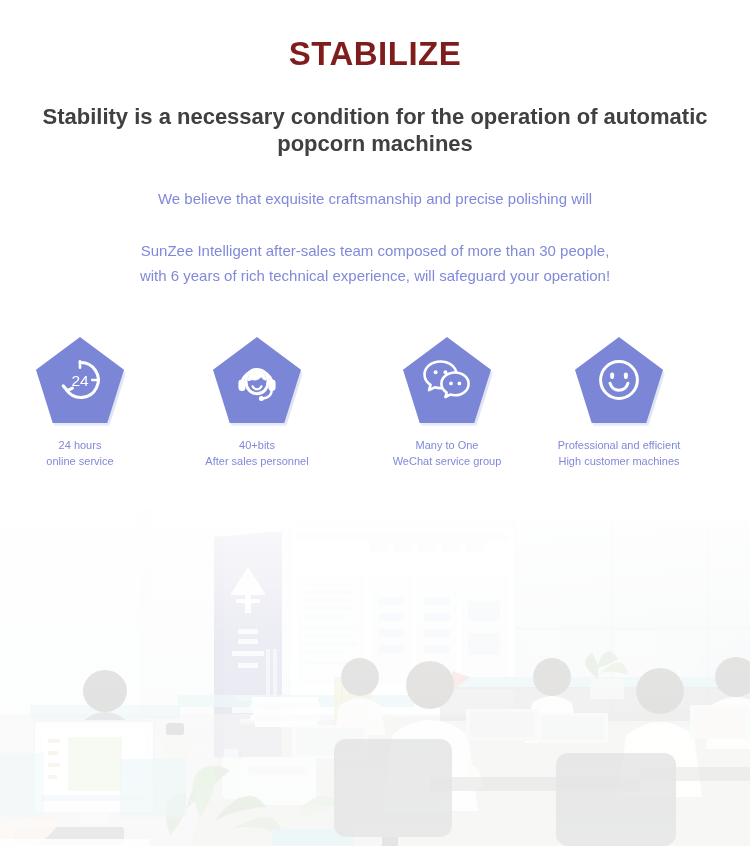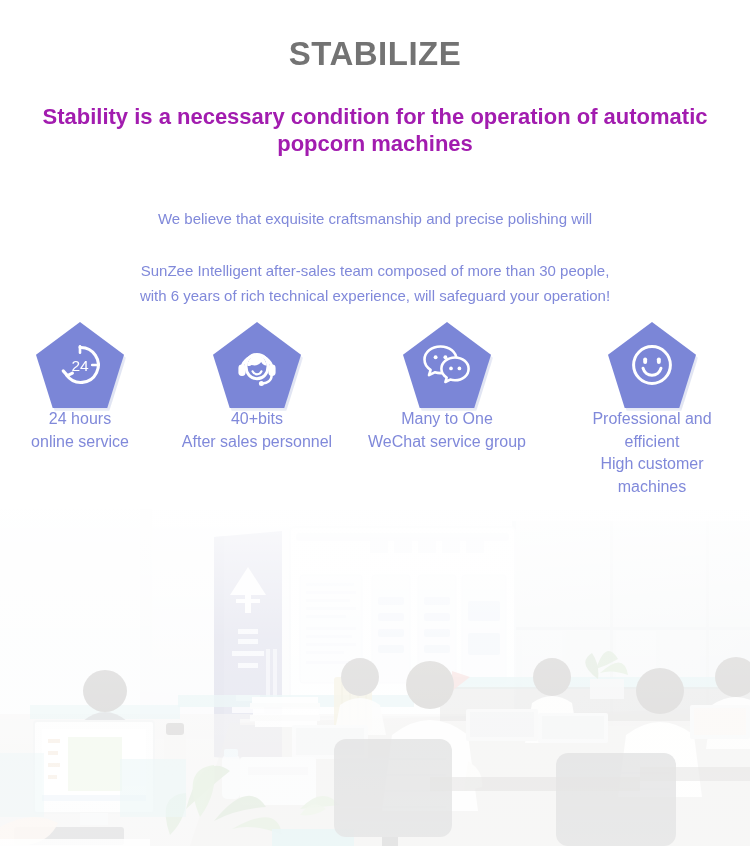--- a/index.html
+++ b/index.html
@@ -25,44 +25,43 @@
   
   .title {
     position: absolute;
     top: 36px;
     left: 0;
     width: 750px;
     text-align: center;
     font-size: 33px;
     font-weight: bold;
     letter-spacing: 0.5px;
-    color: #737373;
+    color: #7f1d1d;
     line-height: 1.1;
   }
   .subtitle {
     position: absolute;
     top: 104px;
     left: 30px;
     width: 690px;
     text-align: center;
     font-size: 22px;
     font-weight: bold;
-    color: #a21caf;
+    color: #404040;
     line-height: 1.22;
   }
   .paragraph {
     position: absolute;
     top: 186px;
     left: 68px;
     width: 614px;
     text-align: center;
     font-size: 15px;
     color: #8089da;
     line-height: 1.72;
-    margin-top: 20px;
   }
   .paragraph .hl {
   }
 
   
   .features {
     position: absolute;
     top: 322px;
     left: 0;
     width: 750px;
@@ -70,27 +69,27 @@
   }
   .feature {
     position: absolute;
     top: 0;
     width: 160px;
     text-align: center;
   }
   .feature-f1 { left: 0px; }
   .feature-f2 { left: 177px; }
   .feature-f3 { left: 367px; }
-  .feature-f4 { left: 572px; }
+  .feature-f4 { left: 539px; }
 
   .pent-wrap {
     position: relative;
     width: 88px;
     height: 86px;
-    margin: 0 auto;
+    margin: 15px auto;
   }
   .pent-shadow {
     position: absolute;
     left: 2px;
     top: 3px;
     width: 88px;
     height: 86px;
     background: #c9cfe9;
     opacity: 0.55;
     -webkit-clip-path: polygon(50% 0%, 100% 38%, 81% 100%, 19% 100%, 0% 38%);
@@ -114,21 +113,21 @@
     width: 88px;
     height: 86px;
     display: flex;
     align-items: center;
     justify-content: center;
   }
   .pent-icon svg { display: block; }
 
   .feature-caption {
     margin-top: 0;
-    font-size: 16px;
+    font-size: 11px;
     color: #8089da;
     line-height: 1.42;
   }
 
   
   .photo {
     position: absolute;
     left: 0;
     top: 509px;
     width: 750px;

